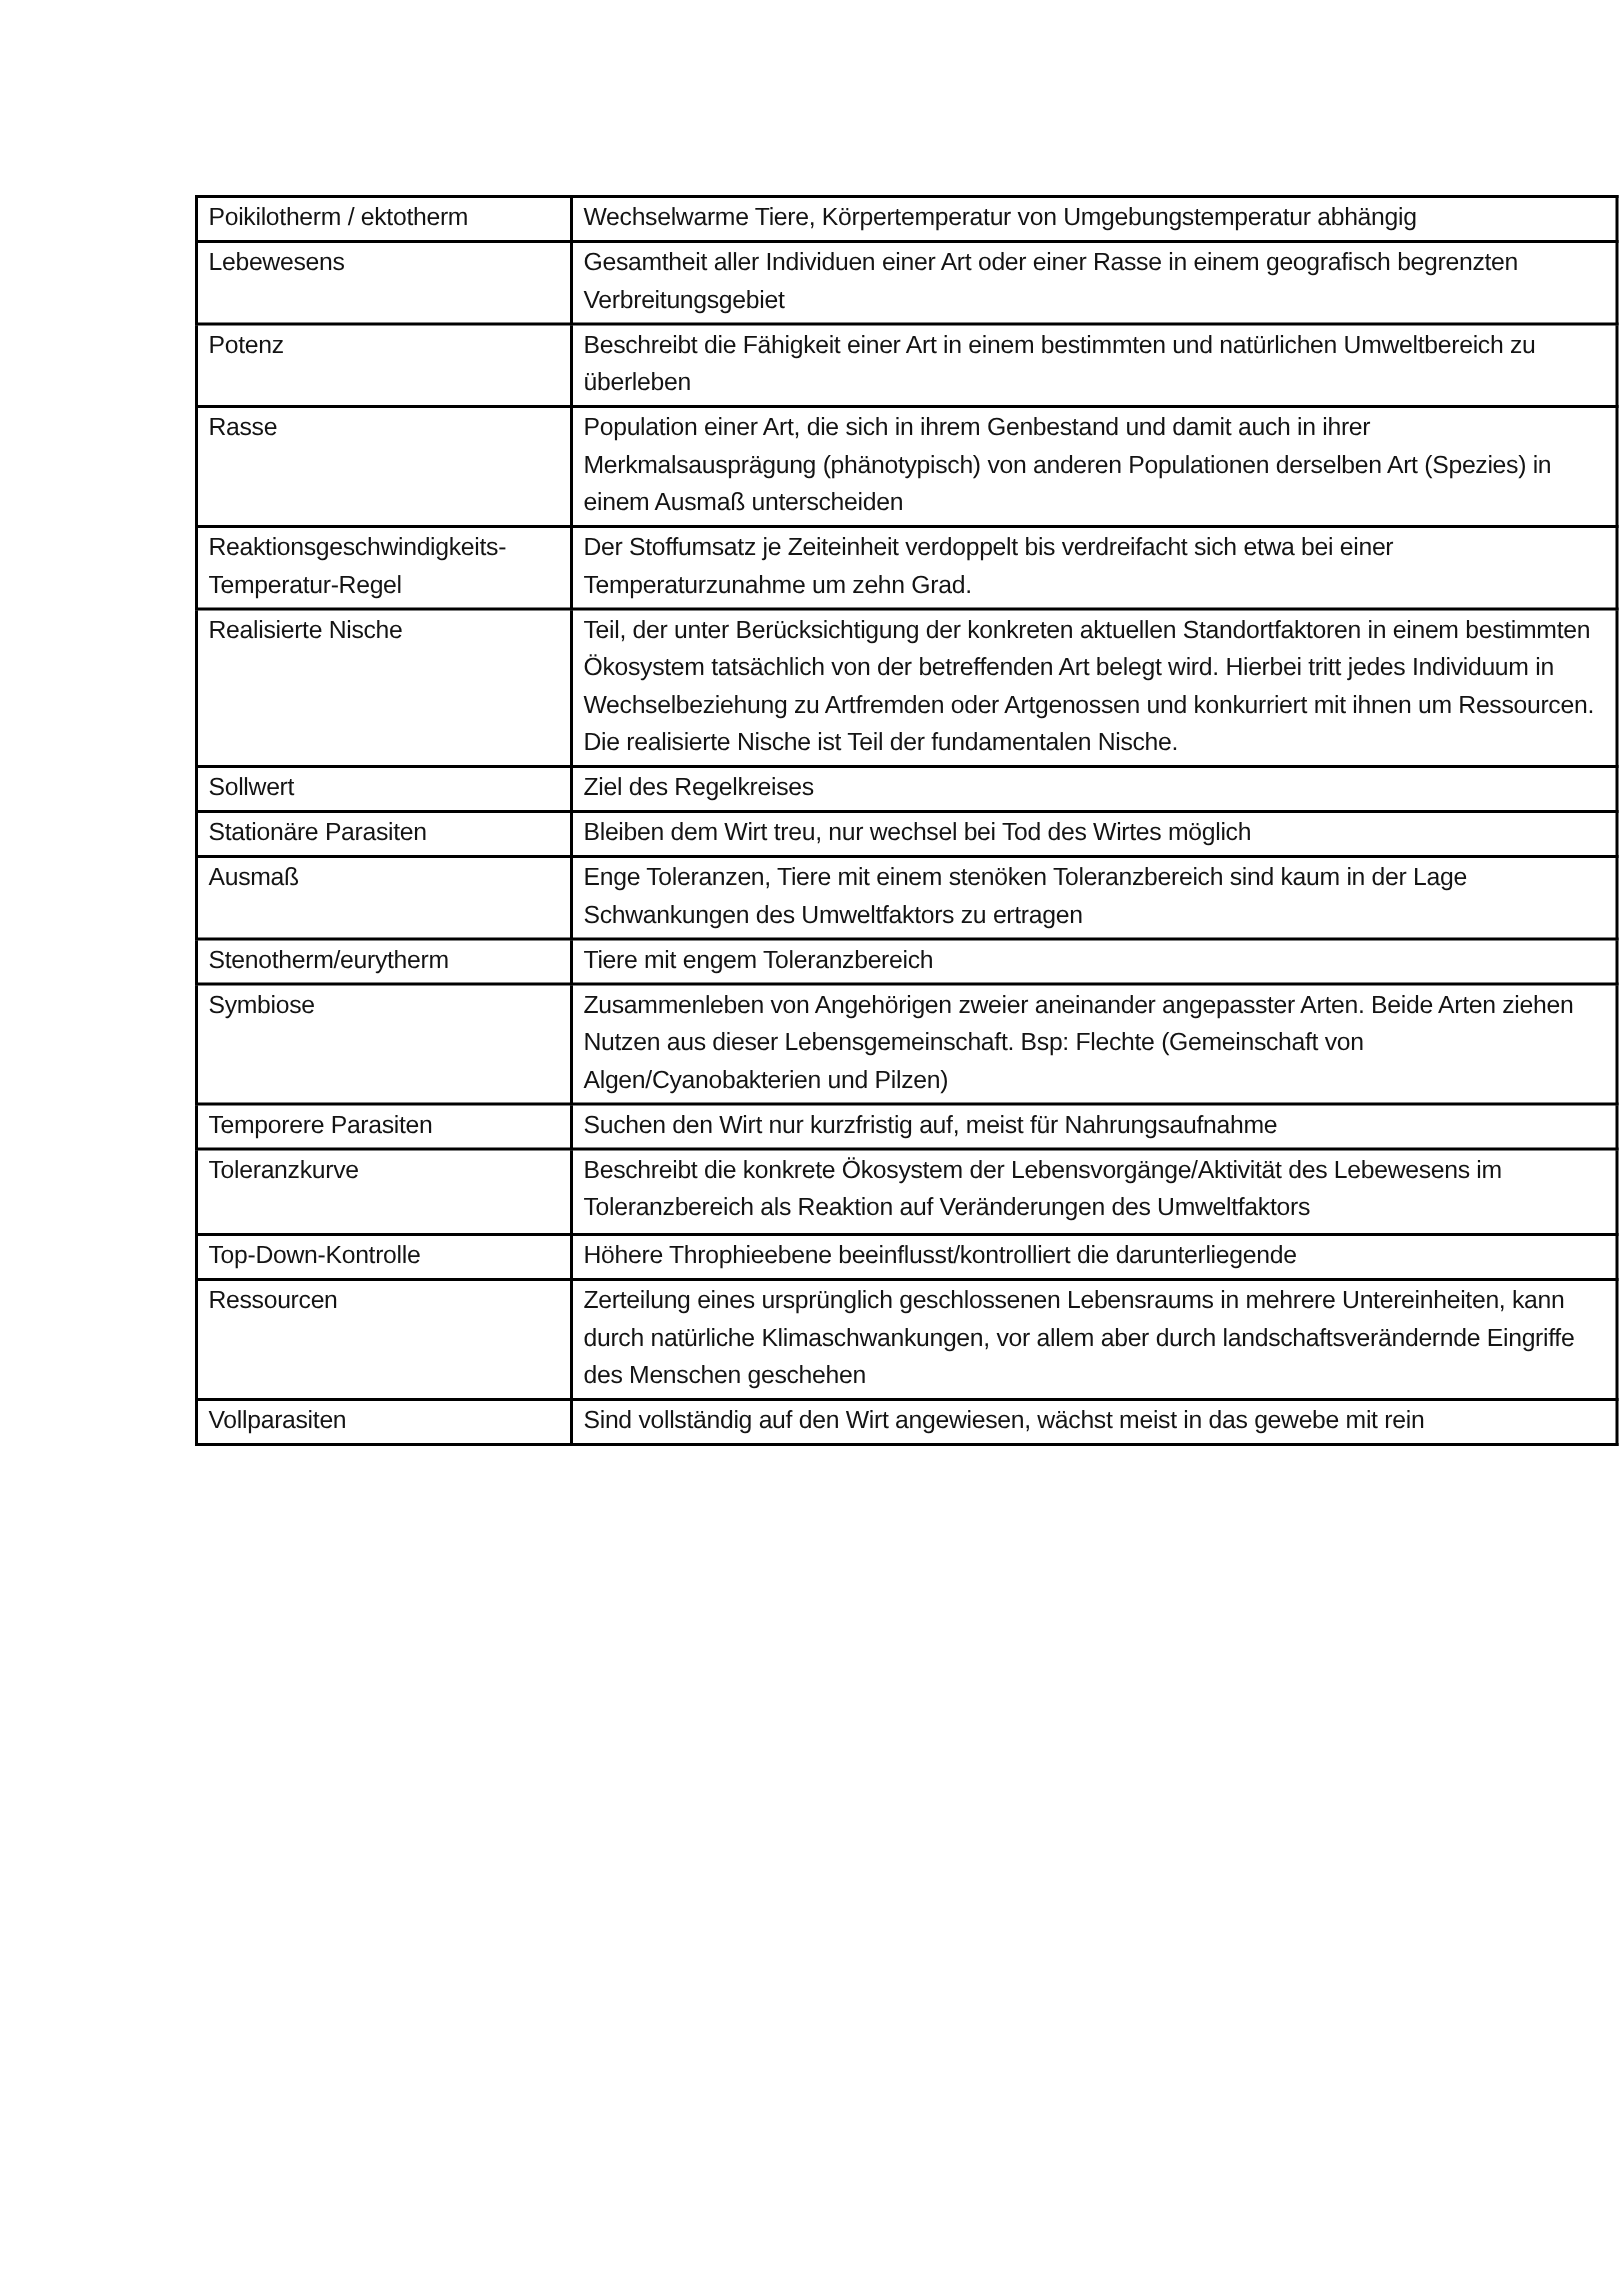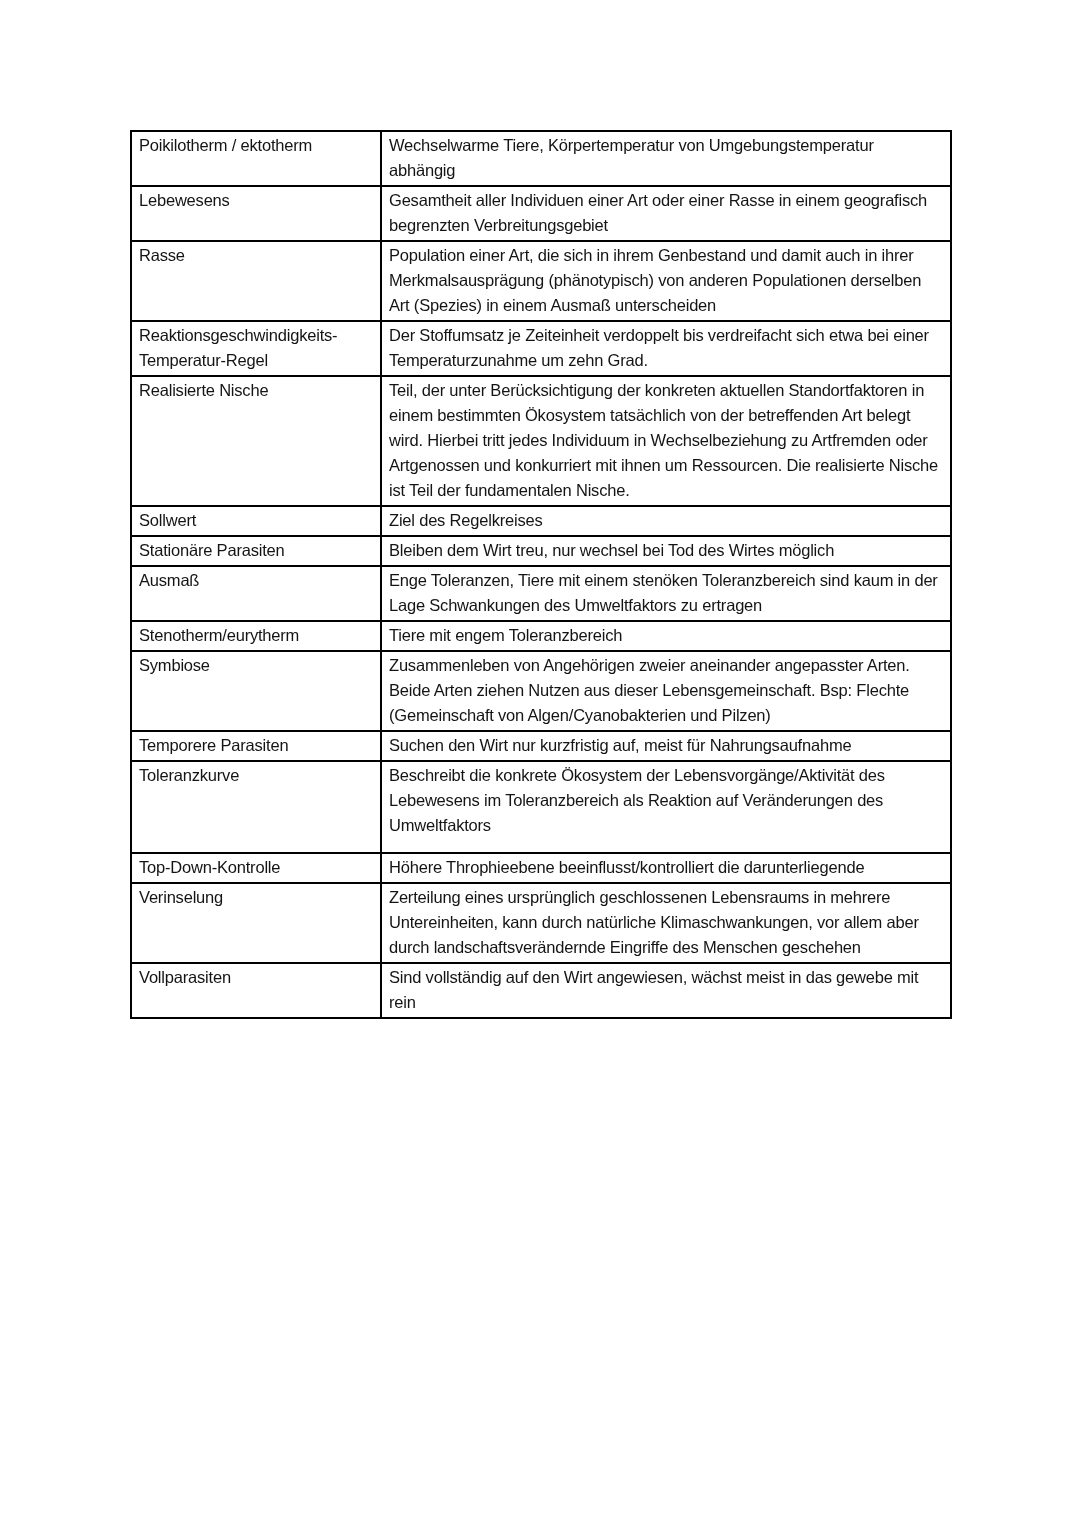--- a/index.html
+++ b/index.html
@@ -13,57 +13,61 @@
     height: 1527px;
     background: #ffffff;
     font-family: "Liberation Sans", "DejaVu Sans", sans-serif;
     color: #141414;
     overflow: hidden;
   }
   table.glossary {
     position: absolute;
     left: 130px;
     top: 130px;
-    width: 822px;
+    width: 949px;
     border-collapse: collapse;
     table-layout: fixed;
   }
   table.glossary td {
     border: 2px solid #000000;
     vertical-align: top;
     padding: 1px 6px 2px 7px;
     font-size: 16.5px;
     line-height: 25px;
     letter-spacing: -0.2px;
     word-wrap: break-word;
   }
   table.glossary td.term-cell {
     width: 250px;
   }
   table.glossary tr.trailing-blank td {
-    padding-bottom: 14px;
+    padding-bottom: 4px;
   }
 </style>
 </head>
 <body>
 
 <div class="page">
   <table class="glossary">
     <colgroup>
       <col style="width:250px">
       <col>
     </colgroup>
     <tbody>
         <tr>
           <td class="term-cell">Poikilotherm / ektotherm</td>
           <td class="definition-cell">Wechselwarme Tiere, Körpertemperatur von Umgebungstemperatur abhängig</td>
         </tr>
         <tr>
           <td class="term-cell">Lebewesens</td>
           <td class="definition-cell">Gesamtheit aller Individuen einer Art oder einer Rasse in einem geografisch begrenzten Verbreitungsgebiet</td>
+        </tr>
+        <tr>
+          <td class="term-cell">Potenz</td>
+          <td class="definition-cell">Beschreibt die Fähigkeit einer Art in einem bestimmten und natürlichen Umweltbereich zu überleben</td>
         </tr>
         <tr>
           <td class="term-cell">Rasse</td>
           <td class="definition-cell">Population einer Art, die sich in ihrem Genbestand und damit auch in ihrer Merkmalsausprägung (phänotypisch) von anderen Populationen derselben Art (Spezies) in einem Ausmaß unterscheiden</td>
         </tr>
         <tr>
           <td class="term-cell">Reaktionsgeschwindigkeits-Temperatur-Regel</td>
           <td class="definition-cell">Der Stoffumsatz je Zeiteinheit verdoppelt bis verdreifacht sich etwa bei einer Temperaturzunahme um zehn Grad.</td>
         </tr>
         <tr>
@@ -96,21 +100,21 @@
         </tr>
         <tr class="trailing-blank">
           <td class="term-cell">Toleranzkurve</td>
           <td class="definition-cell">Beschreibt die konkrete Ökosystem der Lebensvorgänge/Aktivität des Lebewesens im Toleranzbereich als Reaktion auf Veränderungen des Umweltfaktors</td>
         </tr>
         <tr>
           <td class="term-cell">Top-Down-Kontrolle</td>
           <td class="definition-cell">Höhere Throphieebene beeinflusst/kontrolliert die darunterliegende</td>
         </tr>
         <tr>
-          <td class="term-cell">Verinselung</td>
+          <td class="term-cell">Ressourcen</td>
           <td class="definition-cell">Zerteilung eines ursprünglich geschlossenen Lebensraums in mehrere Untereinheiten, kann durch natürliche Klimaschwankungen, vor allem aber durch landschaftsverändernde Eingriffe des Menschen geschehen</td>
         </tr>
         <tr>
           <td class="term-cell">Vollparasiten</td>
           <td class="definition-cell">Sind vollständig auf den Wirt angewiesen, wächst meist in das gewebe mit rein</td>
         </tr>
       </tbody>
   </table>
 </div>
 

